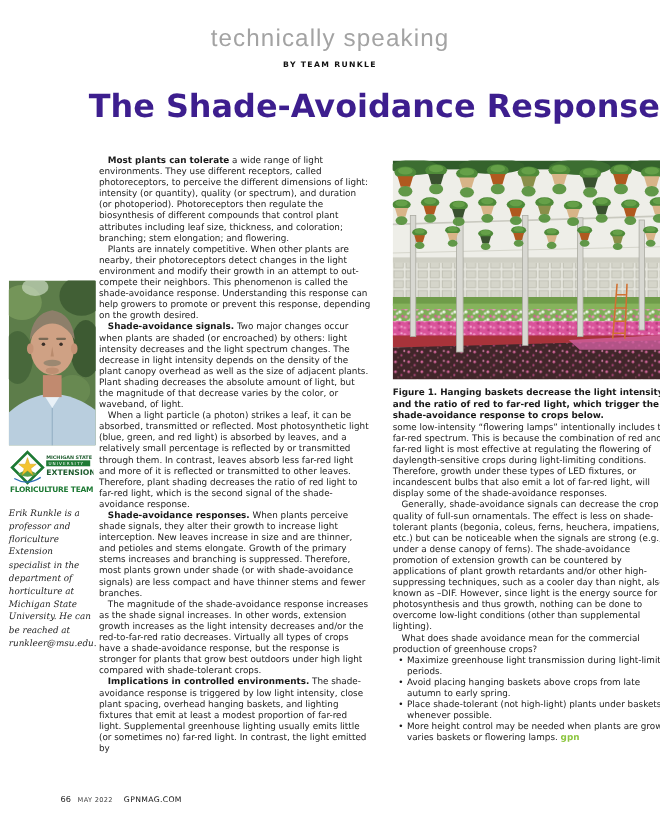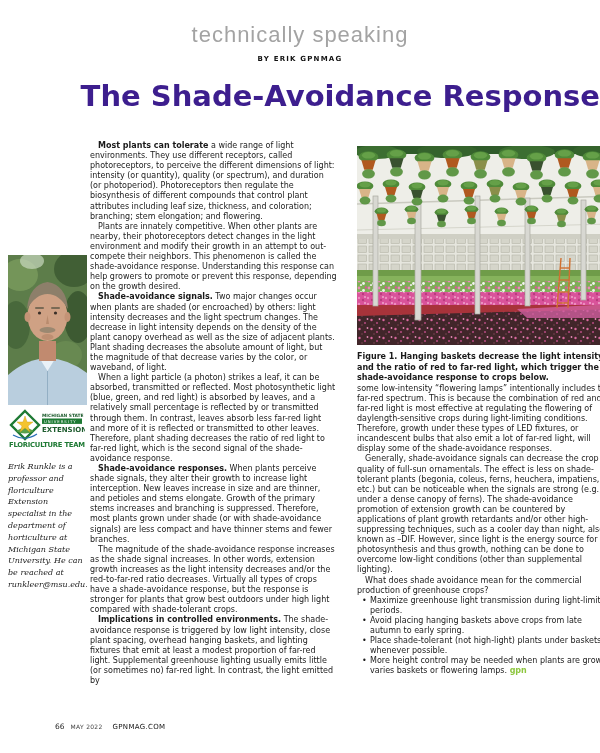--- a/index.html
+++ b/index.html
@@ -40,21 +40,21 @@
   .footer .pagenum{font-size:7.5px;color:#222;}
   .footer .issue{font-size:6px;color:#444;letter-spacing:.3px;}
   .footer .site{font-size:7px;font-weight:normal;color:#111;letter-spacing:.3px;margin-left:4px;}
 </style>
 </head>
 <body>
 
 <div class="page">
 
   <div class="kicker">technically speaking</div>
-  <div class="byline">BY ERIK GPNMAG</div>
+  <div class="byline">BY TEAM RUNKLE</div>
   <div class="title">The Shade-Avoidance Response</div>
 
   <div class="sidebar">
     <svg class="author-photo" viewBox="0 0 79 150" preserveAspectRatio="none">
       <rect x="0" y="0" width="79" height="150" fill="#5d7d4a"></rect>
       <ellipse cx="12" cy="20" rx="18" ry="16" fill="#7a9b5c" opacity=".8"></ellipse>
       <ellipse cx="66" cy="14" rx="20" ry="18" fill="#3e5c33" opacity=".9"></ellipse>
       <ellipse cx="8" cy="70" rx="14" ry="24" fill="#46663a" opacity=".9"></ellipse>
       <ellipse cx="70" cy="62" rx="14" ry="26" fill="#3a5730" opacity=".9"></ellipse>
       <ellipse cx="24" cy="6" rx="12" ry="8" fill="#c9d8bf" opacity=".7"></ellipse>

